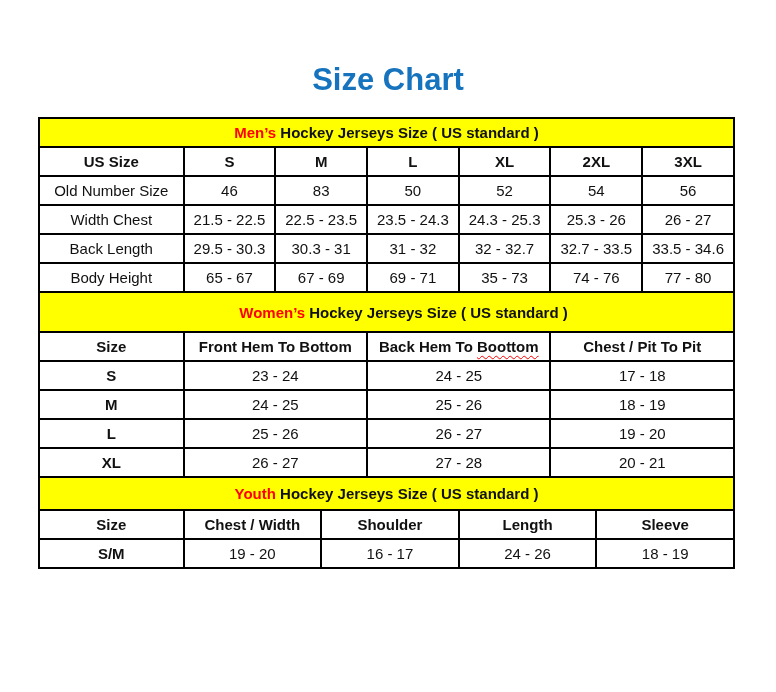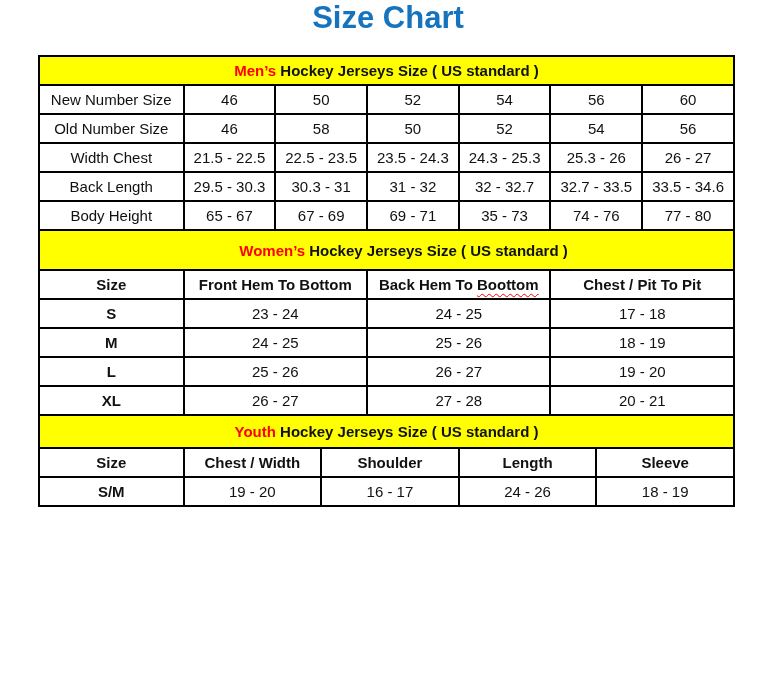--- a/index.html
+++ b/index.html
@@ -9,20 +9,21 @@
   }
   body {
     width: 776px;
     height: 692px;
     font-family: "Liberation Sans", "DejaVu Sans", sans-serif;
     color: #111111;
     overflow: hidden;
   }
   .page-title {
     margin: 0;
+    padding-top: 62px;
     text-align: center;
     font-size: 31px;
     font-weight: bold;
     color: #1673be;
     letter-spacing: 0px;
   }
   .chart-wrap {
     margin: 19px 41px 0 38px;
     width: 697px;
   }
@@ -85,32 +86,32 @@
         <col style="width: 13.2%;">
         <col style="width: 13.2%;">
         <col style="width: 13.2%;">
         <col style="width: 13.2%;">
       </colgroup>
       <tbody>
         <tr>
           <td colspan="7" class="section-header"><span class="hl">Men’s</span> Hockey Jerseys Size ( US standard )</td>
         </tr>
         <tr>
-          <td class="row-label">New Number Size</td>
-          <td>46</td>
-          <td>50</td>
-          <td>52</td>
-          <td>54</td>
-          <td>56</td>
-          <td>60</td>
+          <td class="col-header">US Size</td>
+          <td class="col-header">S</td>
+          <td class="col-header">M</td>
+          <td class="col-header">L</td>
+          <td class="col-header">XL</td>
+          <td class="col-header">2XL</td>
+          <td class="col-header">3XL</td>
         </tr>
         <tr>
           <td class="row-label">Old Number Size</td>
           <td>46</td>
-          <td>58</td>
+          <td>83</td>
           <td>50</td>
           <td>52</td>
           <td>54</td>
           <td>56</td>
         </tr>
         <tr>
           <td class="row-label">Width Chest</td>
           <td>21.5 - 22.5</td>
           <td>22.5 - 23.5</td>
           <td>23.5 - 24.3</td>

